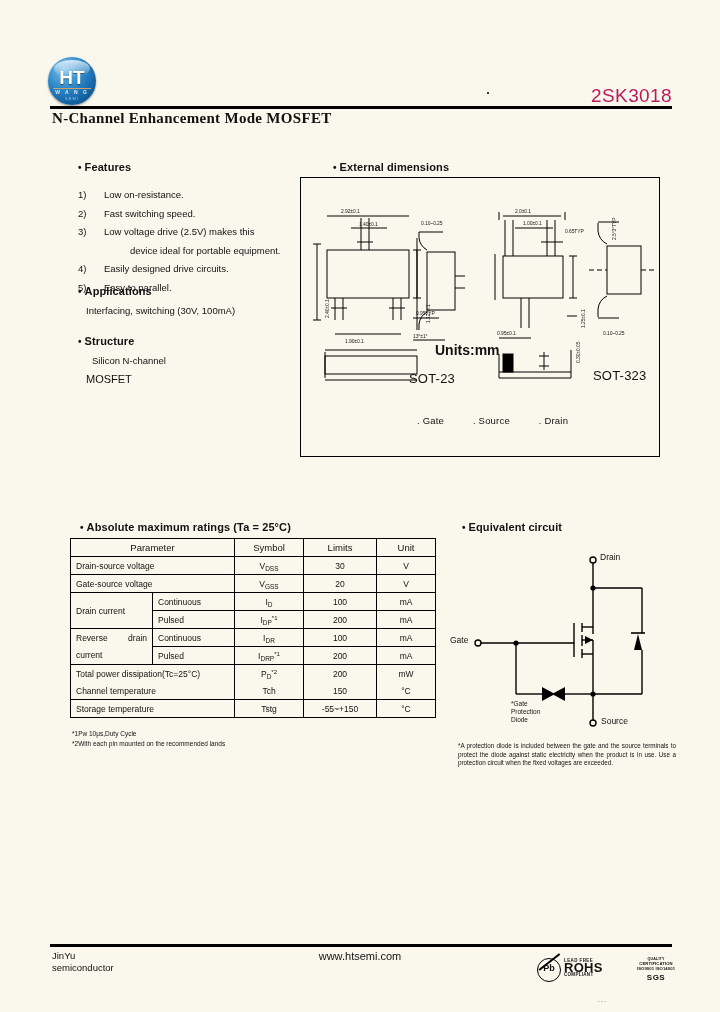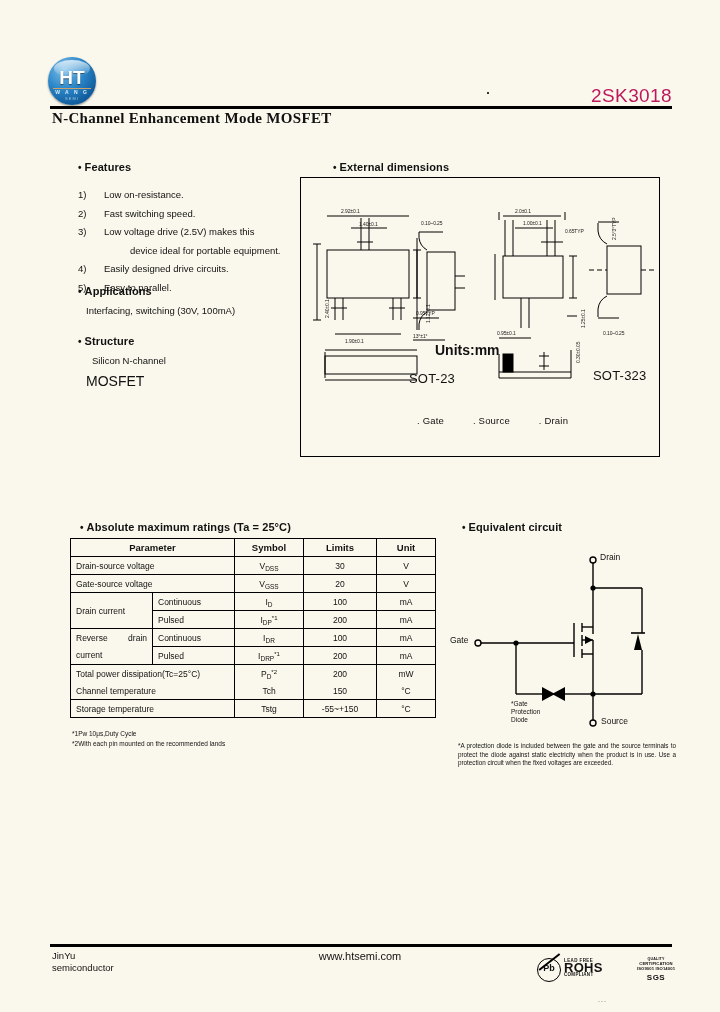--- a/index.html
+++ b/index.html
@@ -137,21 +137,21 @@
   #apps-text {
     position: absolute;
     left: 86px; top: 305px;
     font-size: 9.5px;
   }
   #struct-head { left: 78px; top: 335px; }
   #struct-line1 {
     position: absolute; left: 86px; top: 355px; font-size: 9.5px; margin-left: 6px;
   }
   #struct-line2 {
-    position: absolute; left: 86px; top: 373px; font-size: 14px;
+    position: absolute; left: 86px; top: 373px; font-size: 11px;
   }
 
   
   #extdim-head { left: 333px; top: 161px; }
   #extdim-box {
     position: absolute;
     left: 300px;
     top: 177px;
     width: 358px;
     height: 278px;
@@ -199,21 +199,21 @@
     table-layout: fixed;
   }
   #ratings-table td, #ratings-table th {
     border: 1px solid #000;
     padding: 0 5px;
     height: 17px;
     text-align: left;
     font-weight: normal;
     vertical-align: middle;
   }
-  #ratings-table th { font-weight: bold; font-size: 9.5px; margin-left: 39px; }
+  #ratings-table th { font-weight: normal; font-size: 9.5px; margin-left: 39px; }
   .c-sym { text-align: center !important; width: 58px; }
   .c-lim { text-align: center !important; width: 62px; }
   .c-unit { text-align: center !important; width: 48px; }
   .th-param { text-align: center !important; }
   .no-bottom { border-bottom: none !important; }
   .no-top { border-top: none !important; }
   sub { font-size: 6.5px; vertical-align: baseline; position: relative; top: 2px; }
   sup { font-size: 6px; vertical-align: baseline; position: relative; top: -3px; }
   #footnotes {
     position: absolute;

